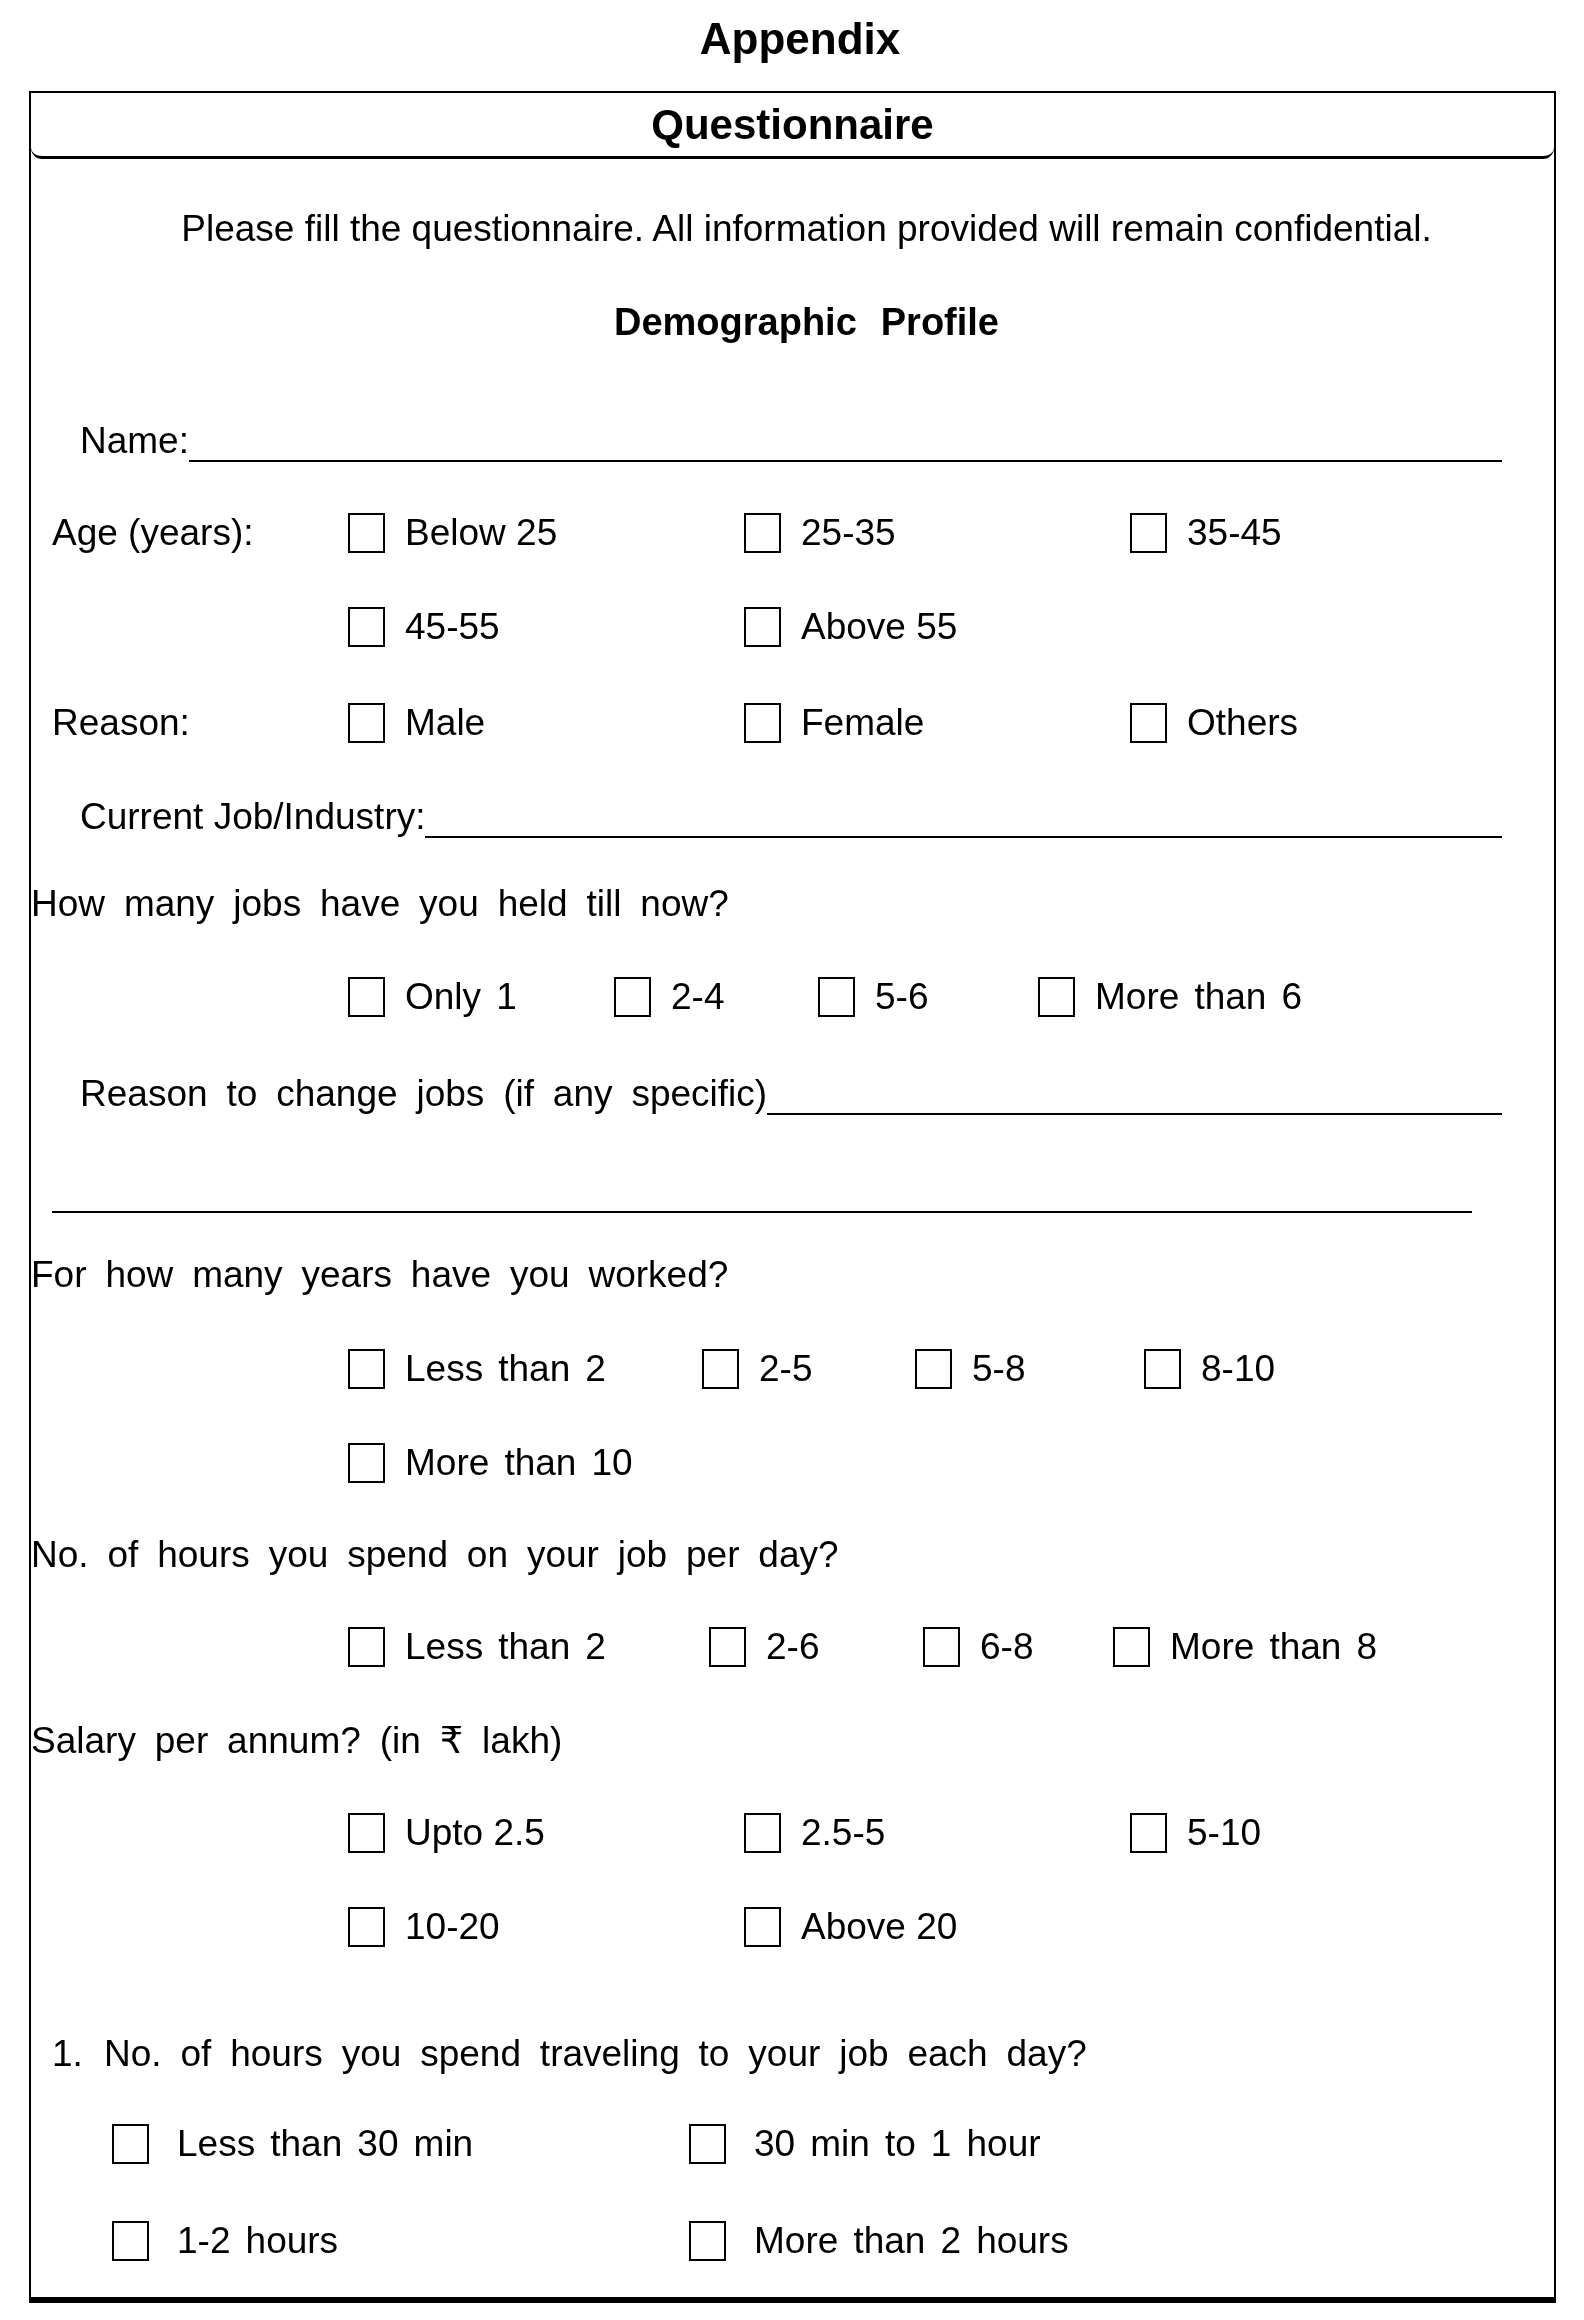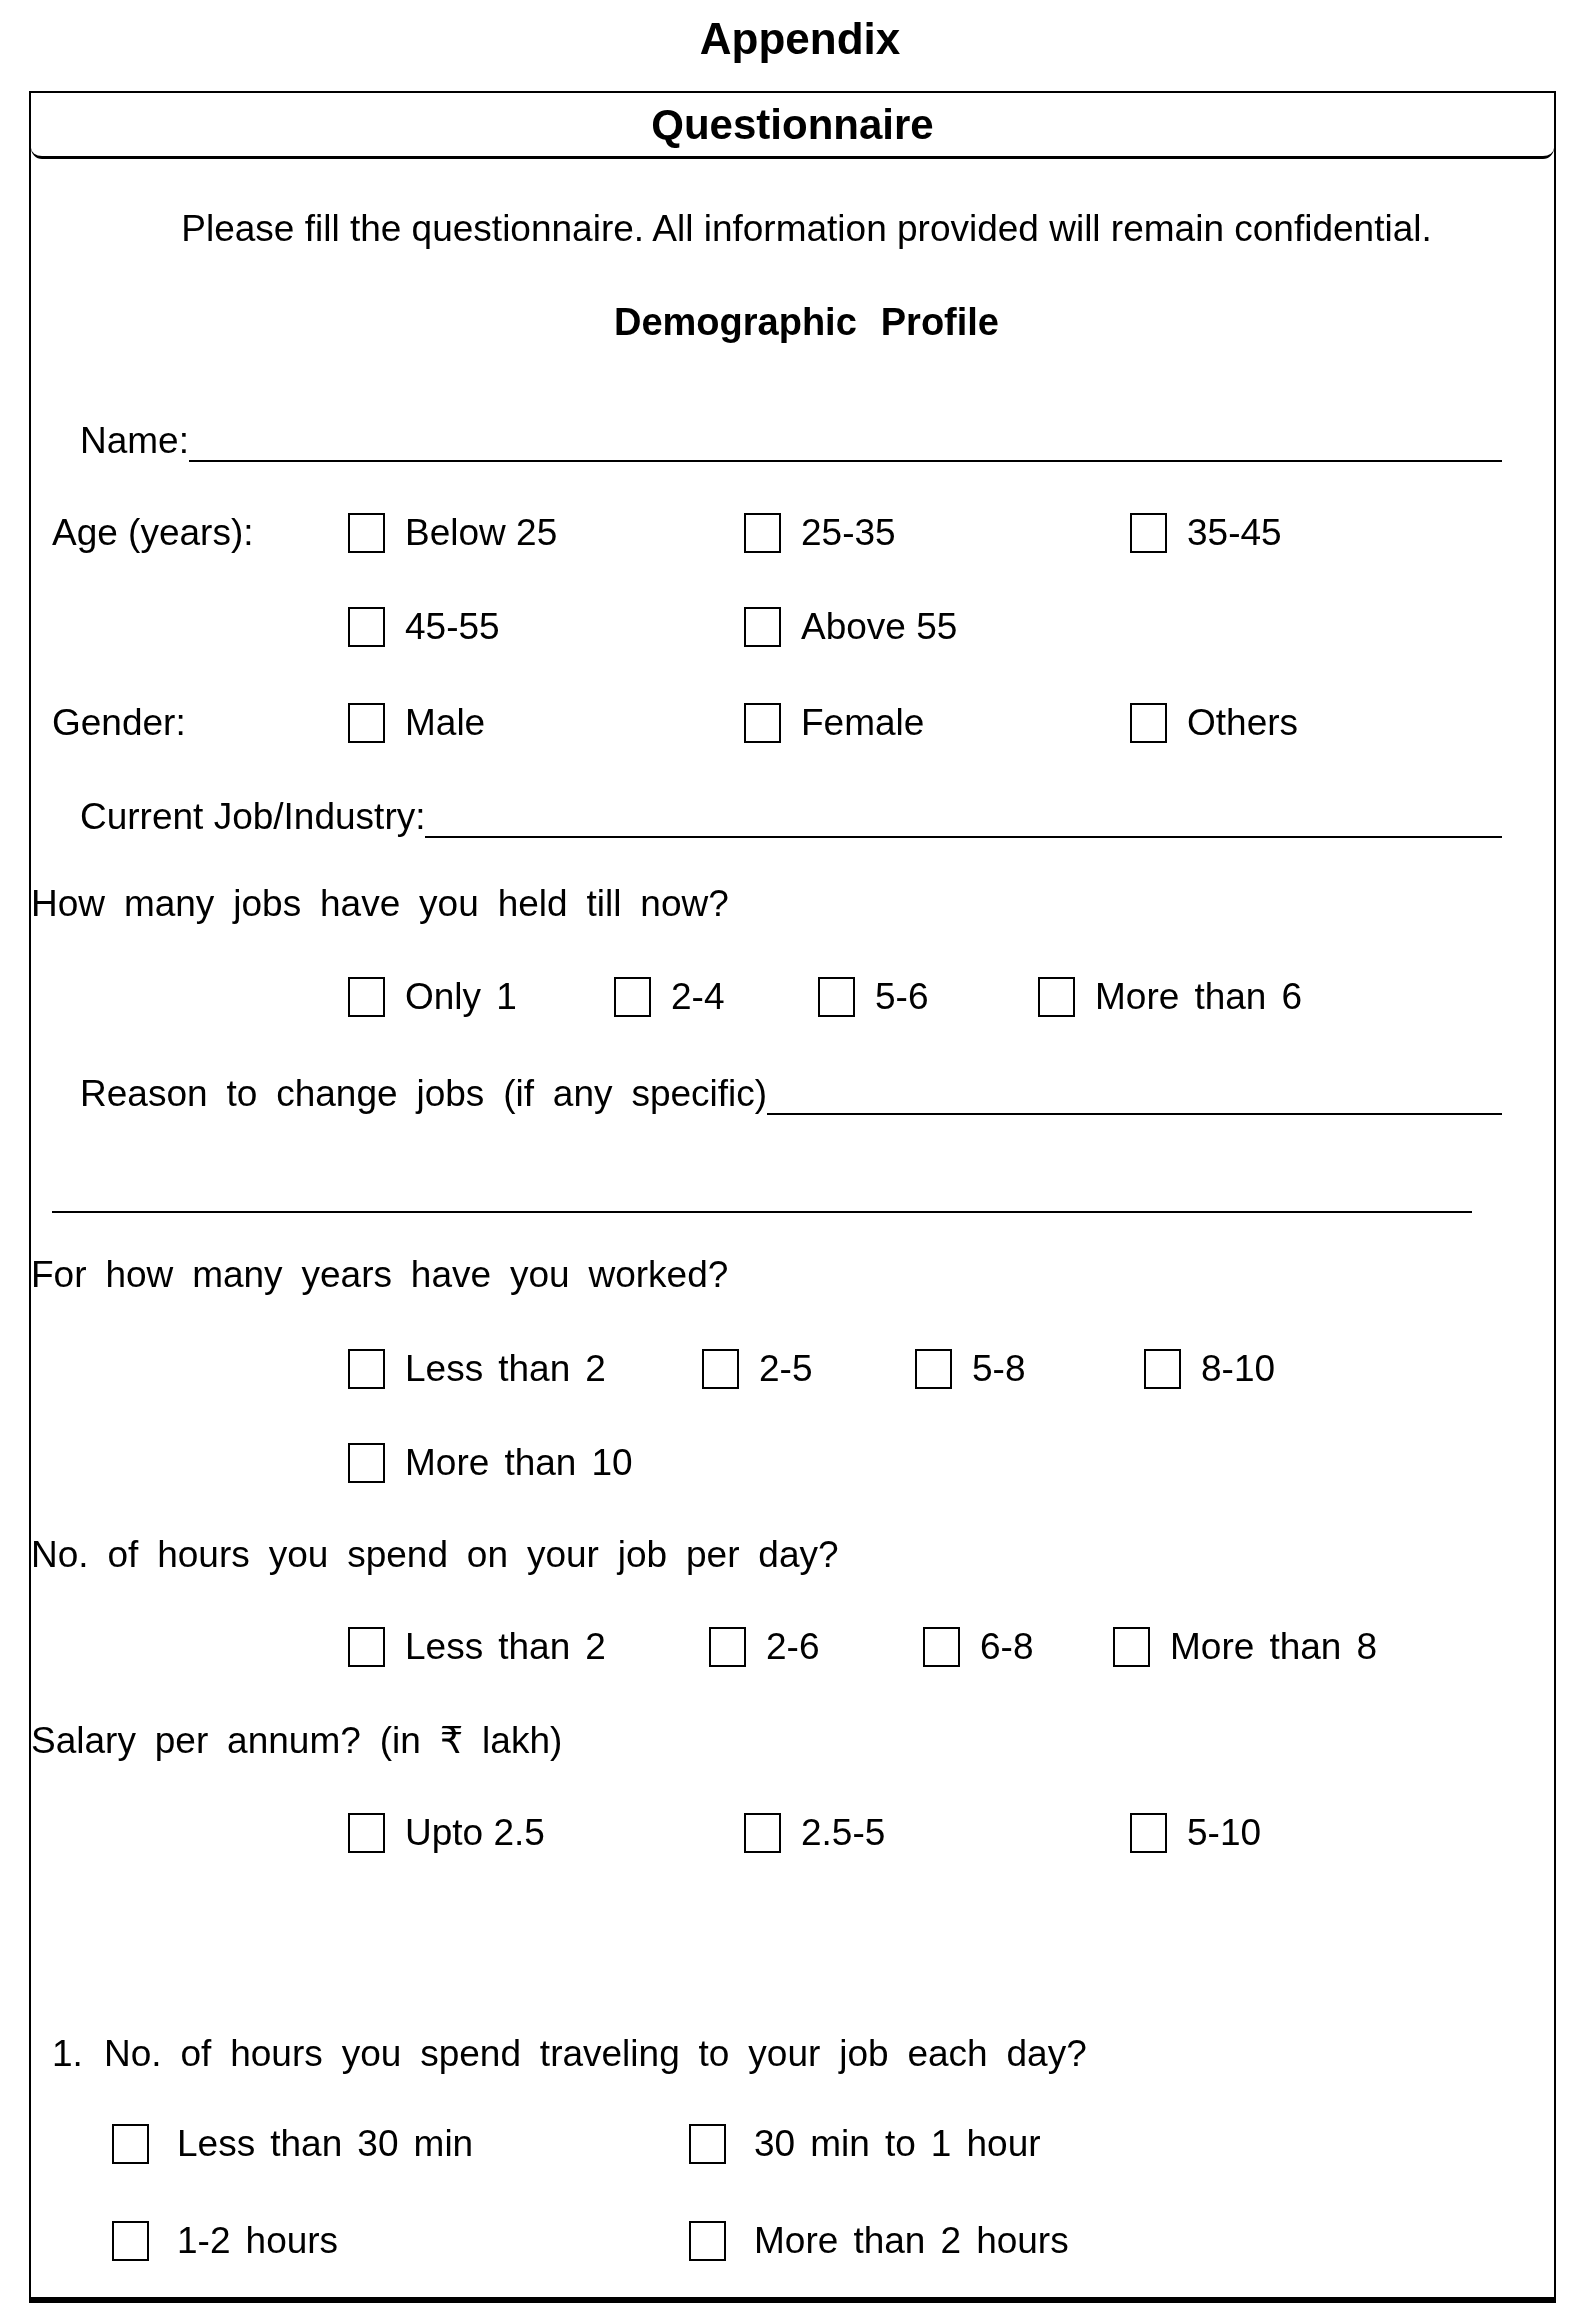--- a/index.html
+++ b/index.html
@@ -82,21 +82,21 @@
         <span class="cb"></span>
         <span class="opt-label">45-55</span>
       </span>
       <span class="opt" style="left:713px">
         <span class="cb"></span>
         <span class="opt-label">Above 55</span>
       </span>
     </div>
 
     <div class="row" style="top:610px; height:46px">
-      <span class="inline-lbl">Gender:</span>
+      <span class="inline-lbl">Reason:</span>
       <span class="opt" style="left:317px">
         <span class="cb"></span>
         <span class="opt-label">Male</span>
       </span>
       <span class="opt" style="left:713px">
         <span class="cb"></span>
         <span class="opt-label">Female</span>
       </span>
       <span class="opt" style="left:1099px">
         <span class="cb"></span>
@@ -196,20 +196,30 @@
       <span class="opt" style="left:713px">
         <span class="cb"></span>
         <span class="opt-label">2.5-5</span>
       </span>
       <span class="opt" style="left:1099px">
         <span class="cb"></span>
         <span class="opt-label">5-10</span>
       </span>
     </div>
 
+    <div class="row" style="top:1814px; height:46px">
+      <span class="opt" style="left:317px">
+        <span class="cb"></span>
+        <span class="opt-label">10-20</span>
+      </span>
+      <span class="opt" style="left:713px">
+        <span class="cb"></span>
+        <span class="opt-label">Above 20</span>
+      </span>
+    </div>
 
     <div class="row q" style="top:1940px; height:46px">
       <span class="qnum">1.</span>
       <span class="qtext">No. of hours you spend traveling to your job each day?</span>
     </div>
 
     <div class="row" style="top:2031px; height:46px">
       <span class="opt" style="left:81px">
         <span class="cb wide-gap"></span>
         <span class="opt-label ws">Less than 30 min</span>

